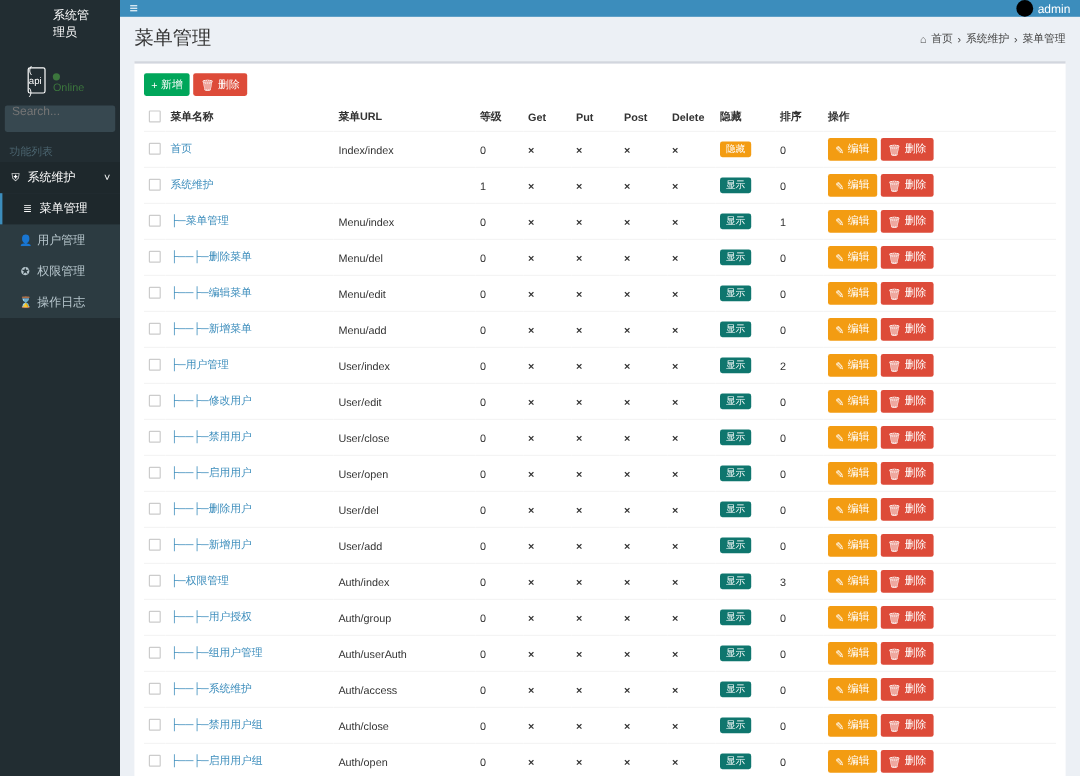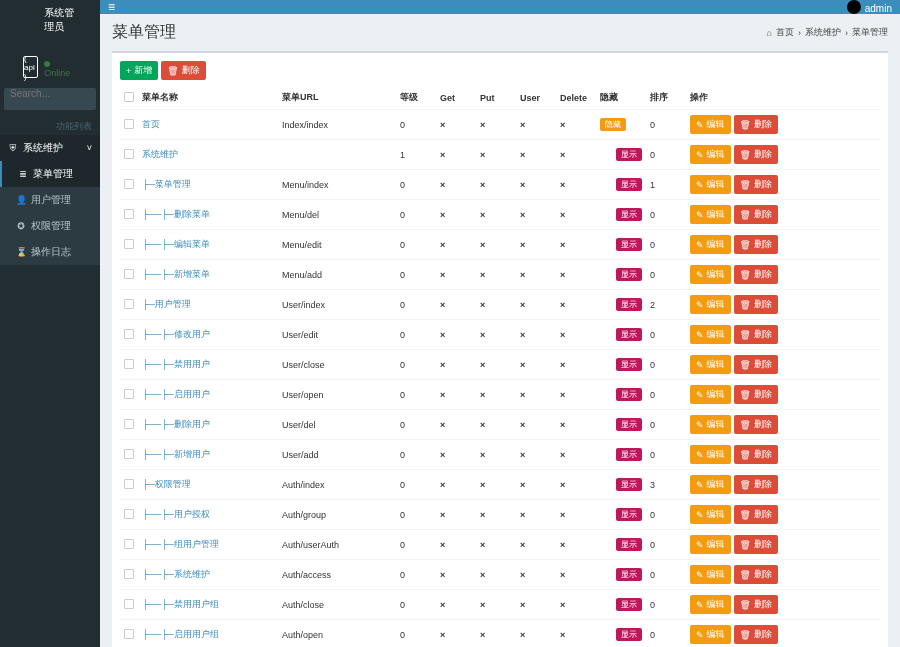--- a/index.html
+++ b/index.html
@@ -8,21 +8,21 @@
 .sidebar { width: 100px; background: #222d32; color: #b8c7ce; display: flex; flex-direction: column; }
 .logo { height: 27px; background: #357ca5; color: #fff; display: flex; align-items: center; padding: 0 8px; font-size: 11px; font-weight: 500; }
 .user-panel { padding: 6px 23px; display: flex; align-items: flex-end; gap: 6px; }
 .user-avatar { width: 22px; height: 22px; border: 1px solid #fff; border-radius: 2px; font-size: 8px; display: flex; align-items: center; justify-content: center; color: #fff; }
 .user-info-name { font-size: 10px; color: #fff; }
 .user-status { font-size: 9px; color: #3c763d; margin-top: 24px; }
 .status-dot { display: inline-block; width: 6px; height: 6px; background: #3c763d; border-radius: 50%; margin-right: 2px; vertical-align: middle; }
 .sidebar-search { margin: 4px 4px; background: #374850; display: flex; align-items: flex-start; height: 22px; border-radius: 2px; }
 .sidebar-search input { flex: 1; background: transparent; border: none; color: #ccc; font-size: 10px; padding: 0 6px; outline: none; }
 .sidebar-search .sicon { width: 20px; text-align: center; color: #999; font-size: 10px; }
-.nav-header { color: #4b646f; font-size: 9px; padding: 6px 8px 2px; text-align: right; }
+.nav-header { color: #4b646f; font-size: 9px; padding: 6px 8px 2px; }
 .nav-item { display: flex; align-items: center; padding: 6px 8px; font-size: 10px; color: #b8c7ce; cursor: pointer; gap: 5px; }
 .nav-item.open { background: #1e282c; color: #fff; }
 .nav-item.active { background: #1e282c; color: #fff; border-left: 2px solid #3c8dbc; padding-left: 6px; }
 .nav-item .chev { margin-left: auto; font-size: 9px; }
 .nav-sub { background: #2c3b41; }
 .nav-sub .nav-item { padding-left: 16px; }
 .nicon { width: 10px; text-align: center; font-size: 9px; }
 
 .main { flex: 1; display: flex; flex-direction: column; min-width: 0; }
 .topbar { height: 27px; background: #3c8dbc; display: flex; align-items: center; color: #fff; padding: 0 8px; }
@@ -44,21 +44,21 @@
 .btn-orange { background: #f39c12; }
 .btn .bicon { font-size: 9px; }
 
 table { width: 100%; border-collapse: collapse; }
 th, td { text-align: left; padding: 5px 4px; border-top: 1px solid #f4f4f4; font-size: 9px; vertical-align: middle; white-space: nowrap; }
 th { font-weight: 700; color: #333; border-top: none; }
 .link { color: #3c8dbc; cursor: pointer; }
 .checkbox { width: 10px; height: 10px; border: 1px solid #ccc; display: inline-block; border-radius: 1px; }
 .xmark { font-weight: 700; }
 .badge { display: inline-block; padding: 1px 5px; font-size: 8px; color: #fff; border-radius: 2px; }
-.badge-green { background: #be185d; margin-left: 16px; }
+.badge-green { background: #0f766e; }
 .badge-orange { background: #f39c12; }
 .ops { display: flex; gap: 3px; }
 .col-check { width: 14px; }
 .col-name { width: 140px; }
 .col-url { width: 118px; }
 .col-small { width: 40px; }
 .col-hide { width: 50px; }
 .col-sort { width: 40px; }
 </style>
 </head>
@@ -140,21 +140,21 @@
         </div>
         <table>
           <thead>
             <tr>
               <th class="col-check"><span class="checkbox"></span></th>
               <th class="col-name">菜单名称</th>
               <th class="col-url">菜单URL</th>
               <th class="col-small">等级</th>
               <th class="col-small">Get</th>
               <th class="col-small">Put</th>
-              <th class="col-small">User</th>
+              <th class="col-small">Post</th>
               <th class="col-small">Delete</th>
               <th class="col-hide">隐藏</th>
               <th class="col-sort">排序</th>
               <th>操作</th>
             </tr>
           </thead>
           <tbody id="tbody">
               <tr>
     <td><span class="checkbox"></span></td>
     <td><span class="link">首页</span></td>

